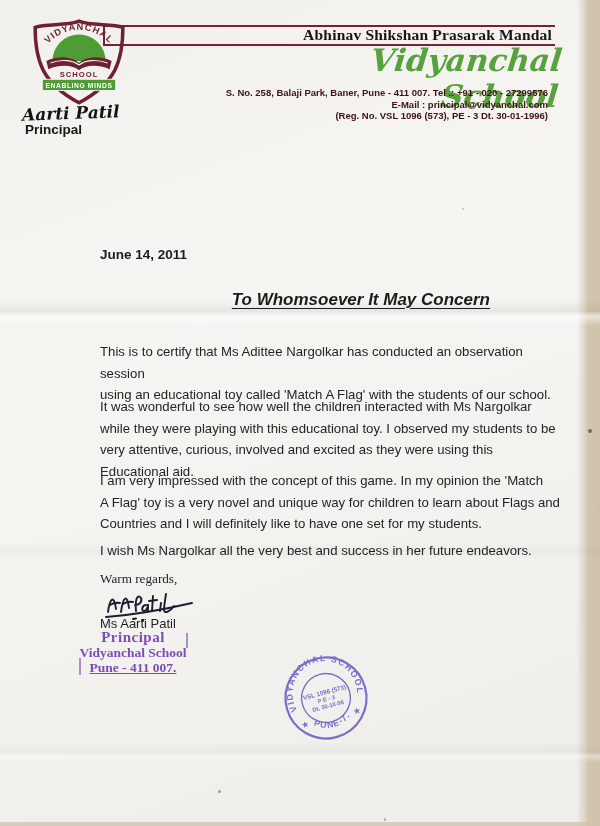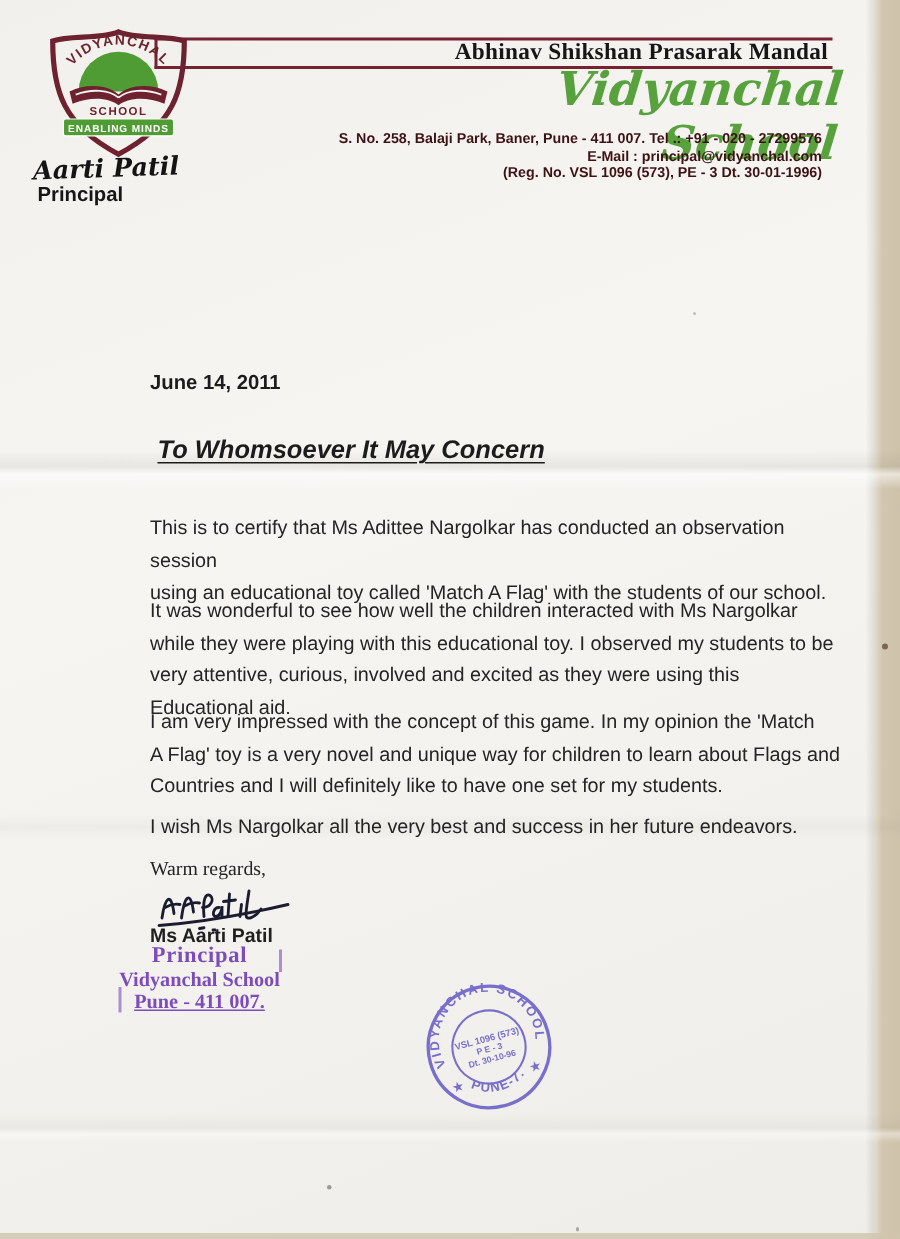--- a/index.html
+++ b/index.html
@@ -31,29 +31,29 @@
     font-family:"DejaVu Serif",serif;font-style:italic;font-weight:bold;
     font-size:31px;color:#58a23e;transform:skewX(-6deg);}
   .address{position:absolute;right:52px;top:87px;text-align:right;
     font-size:9.5px;font-weight:bold;color:#3d1214;line-height:11.5px;}
   .logo-svg{position:absolute;left:28px;top:18px;}
   .script-name{position:absolute;left:22px;top:103px;font-family:"DejaVu Serif",serif;
     font-style:italic;font-weight:bold;font-size:17px;color:#141414;transform:rotate(-2deg);}
   .principal-label{position:absolute;left:25px;top:122px;font-size:13.5px;font-weight:bold;color:#161616;}
   
   .date{position:absolute;left:100px;top:247px;font-size:13.5px;font-weight:bold;color:#1c1c1c;}
-  .title{position:absolute;left:105px;top:290px;width:385px;text-align:left;
+  .title{position:absolute;left:105px;top:290px;width:385px;text-align:right;
     font-size:17px;font-style:italic;font-weight:600;color:#1c1c1c;
     text-decoration:underline;text-underline-offset:3px;}
   .para{position:absolute;left:100px;width:462px;font-size:13.2px;line-height:21.5px;
     color:#242424;white-space:pre-line;}
   .p0{top:341px}.p1{top:396px}.p2{top:470px}.p3{top:540px}
   .closing{position:absolute;left:100px;top:571px;font-size:13.2px;color:#242424;font-family:Liberation Serif, serif;}
   .sig-svg{position:absolute;left:102px;top:586px;}
-  .signatory{position:absolute;left:100px;top:616px;font-size:13px;font-weight:700;color:#1f1f1f;}
+  .signatory{position:absolute;left:100px;top:616px;font-size:13px;font-weight:400;color:#1f1f1f;}
   .office-stamp{position:absolute;left:72px;top:630px;width:122px;text-align:center;
     font-family:"Liberation Serif",serif;font-weight:bold;color:#7d4cbb;}
   .office-stamp .l1{font-size:15px;line-height:15px;letter-spacing:.5px;}
   .office-stamp .l2{font-size:13.5px;line-height:15px;}
   .office-stamp .l3{font-size:13.5px;line-height:15px;text-decoration:underline;}
   .stamp-tick{position:absolute;width:2px;background:rgba(125,76,187,.6);}
   .tick-r{left:186px;top:633px;height:15px;}
   .tick-l{left:79px;top:658px;height:17px;}
   .round-stamp{position:absolute;left:280px;top:652px;opacity:.82;}
 </style>

